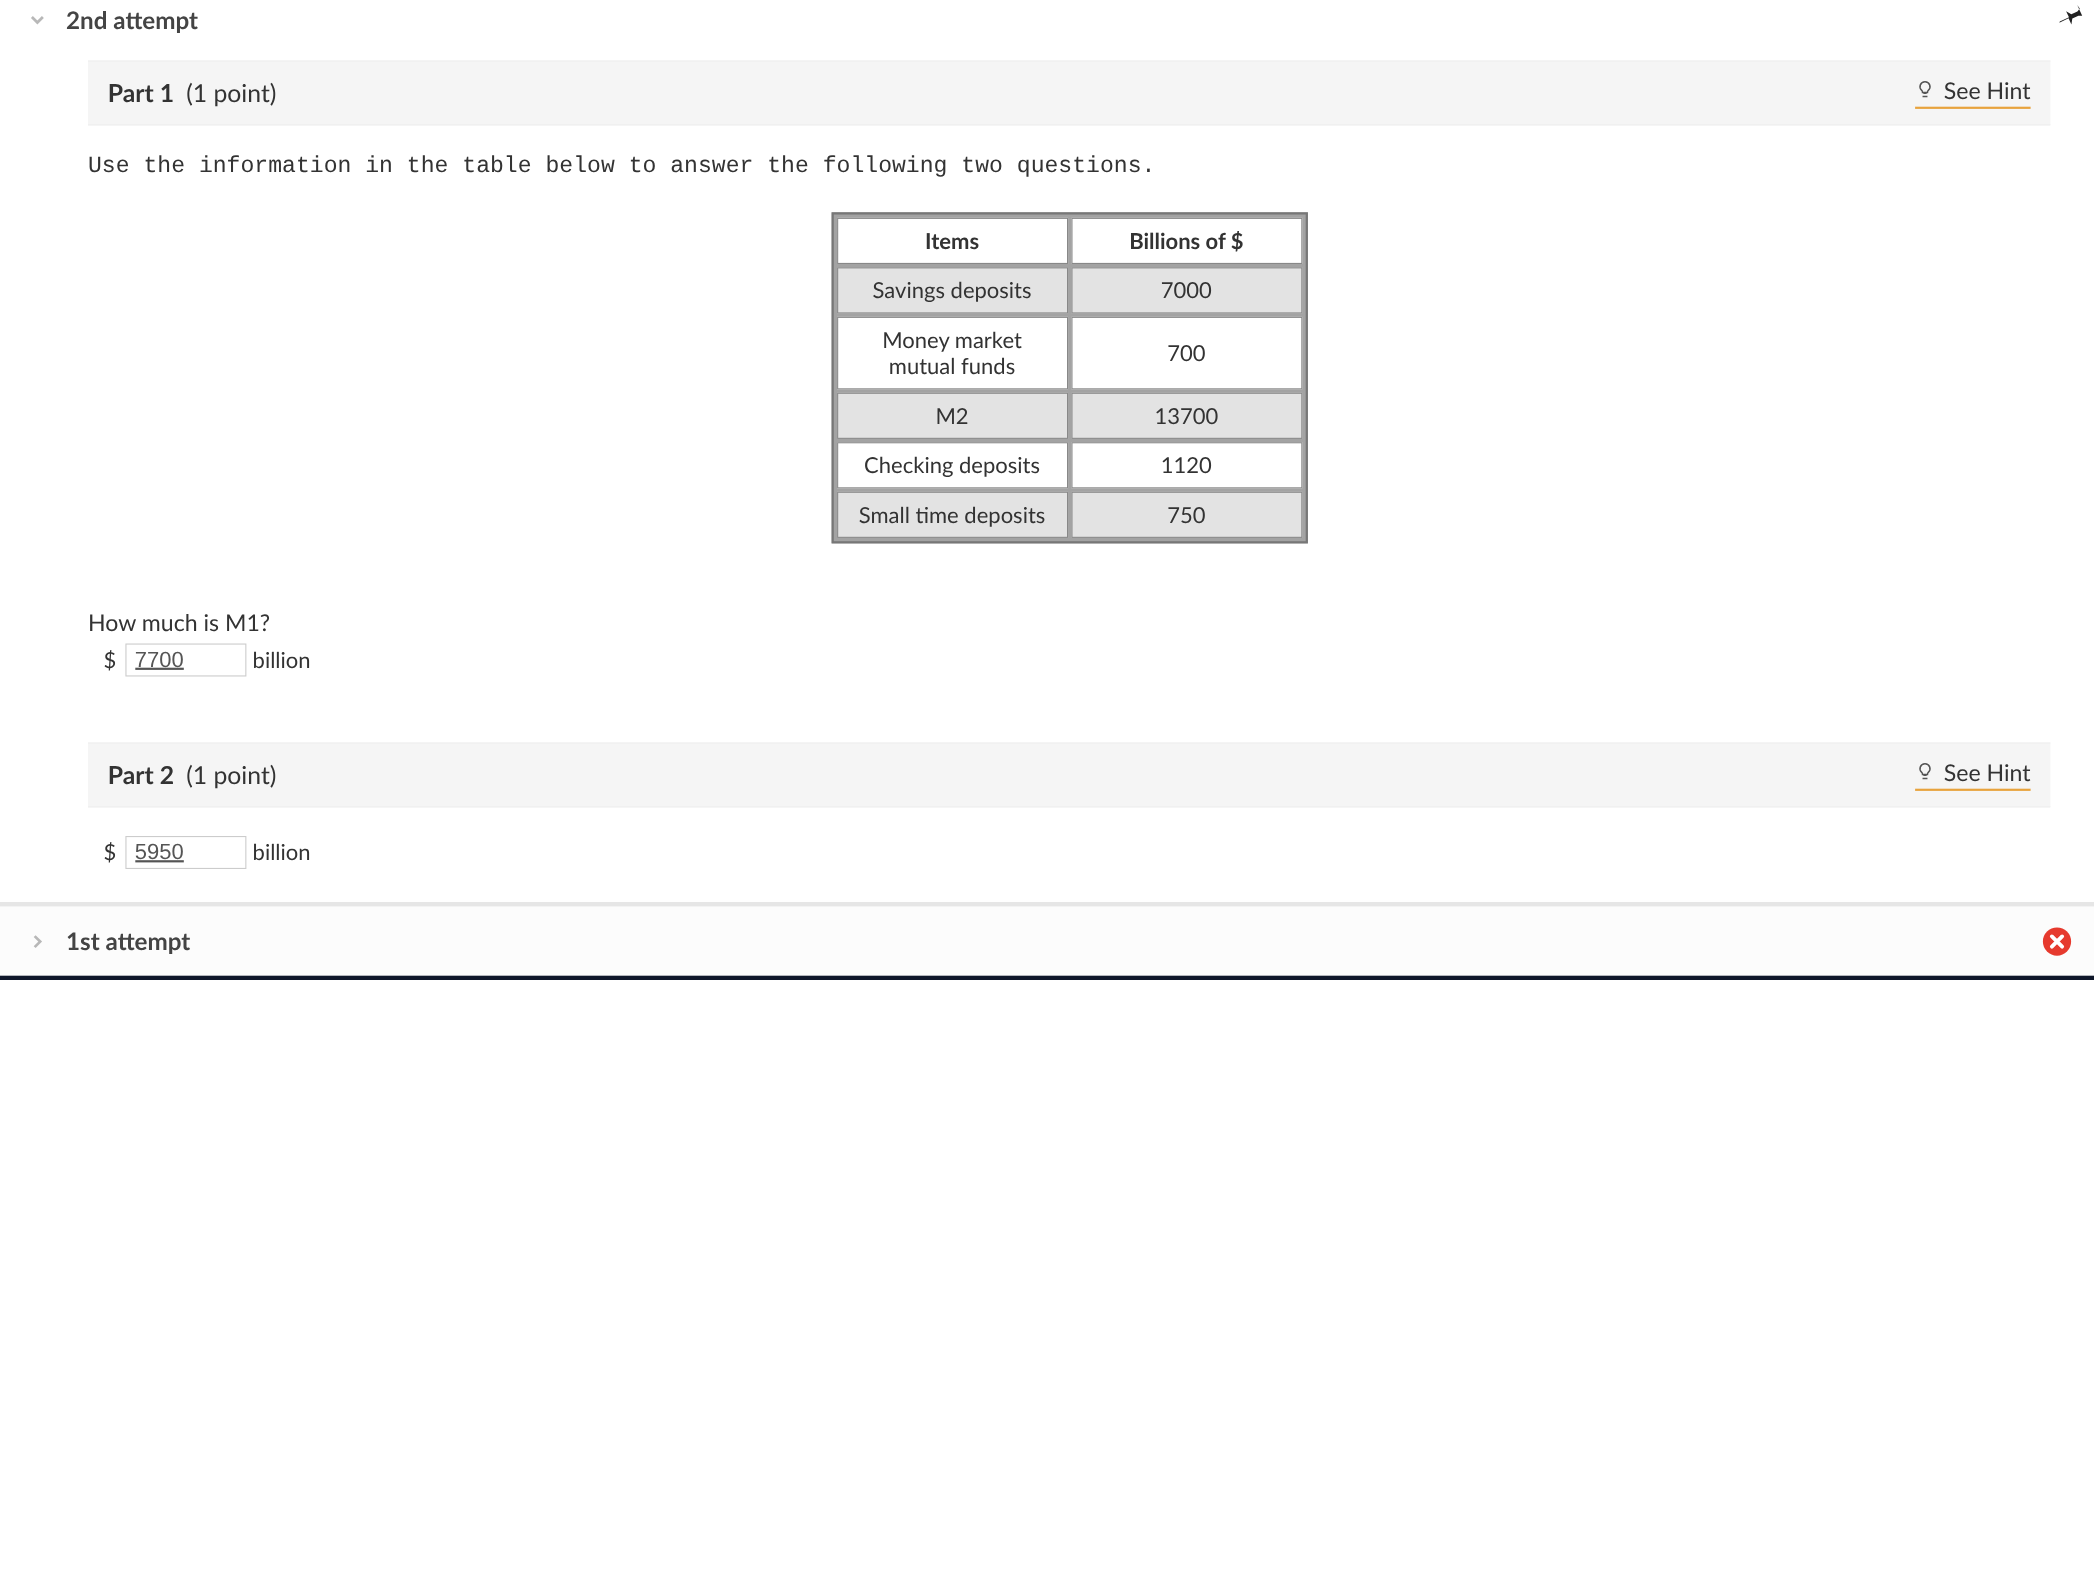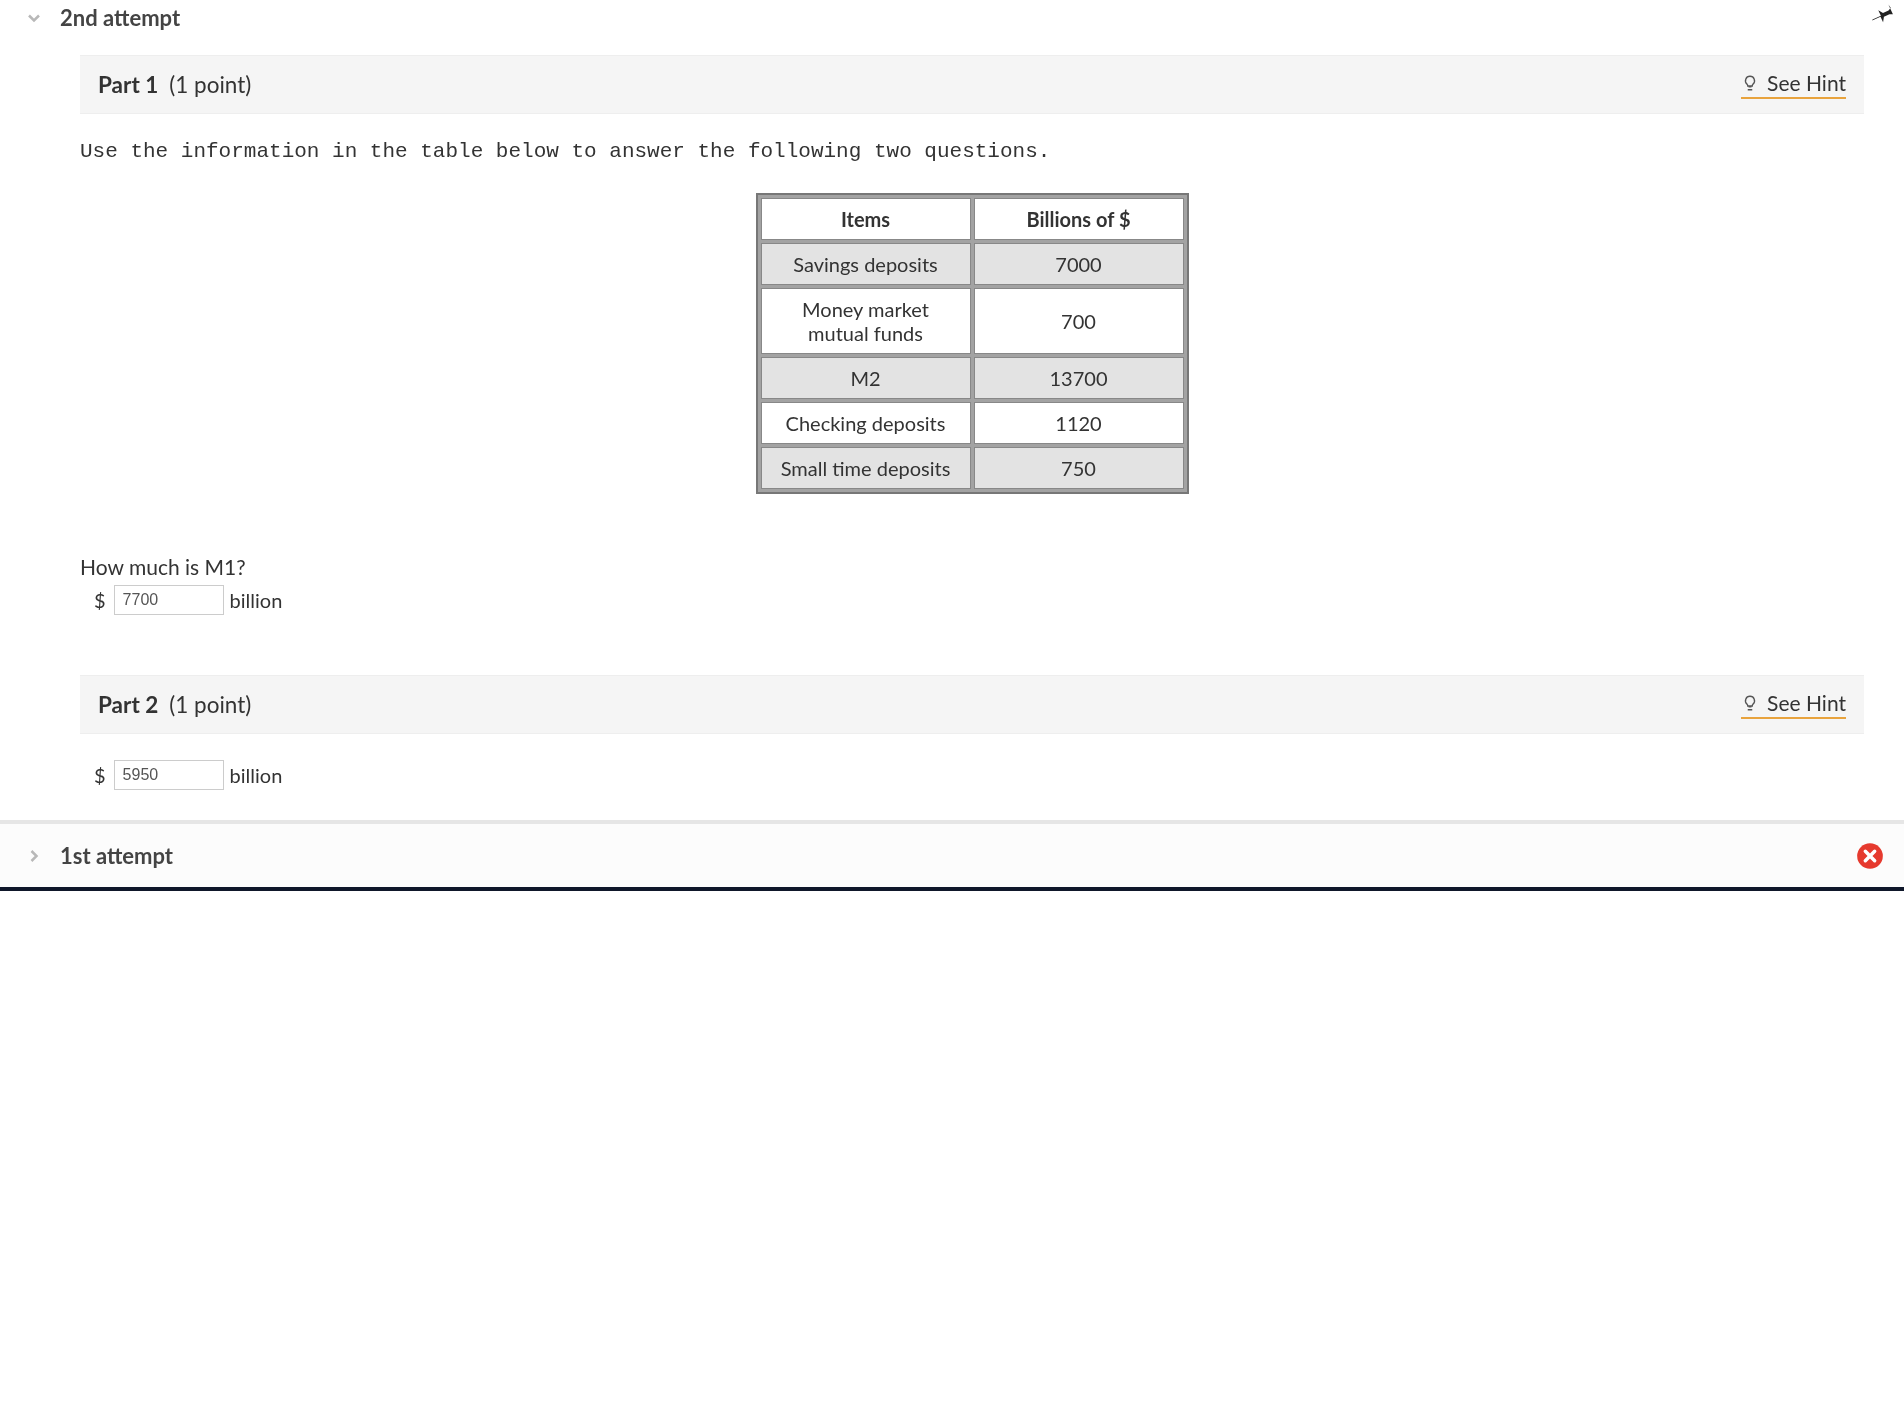--- a/index.html
+++ b/index.html
@@ -35,21 +35,21 @@
     display: flex; align-items: center; justify-content: space-between;
     background: #f5f5f5;
     border: 1px solid #eee;
     border-left: none; border-right: none;
     padding: 14px 18px;
     margin: 0 0 26px 0;
   }
   .part-title { font-weight: 700; font-size: 22.5px; color: #333; }
   .part-points { font-weight: 400; }
   .hint-link {
-    display: inline-flex; align-items: center; gap: 8px;
+    display: inline-flex; align-items: flex-start; gap: 8px;
     font-size: 21px; color: #333; cursor: pointer;
     border-bottom: 2px solid #e8a33d;
     padding-bottom: 2px;
     text-decoration: none;
   }
   .hint-icon { width: 18px; height: 22px; color: #555; }
   .prompt { font-size: 21px; color: #333; margin-bottom: 30px; font-family: Liberation Mono, monospace; }
   .data-table {
     margin: 0 auto 60px auto;
     border-collapse: separate;
@@ -68,22 +68,23 @@
   .data-table th { font-weight: 700; background: #fff; }
   .data-table .shaded { background: #e3e3e3; }
   .col-items { width: 210px; }
   .col-vals  { width: 210px; }
   .question { font-size: 21px; margin-bottom: 6px; }
   .answer-row { display: flex; align-items: center; gap: 6px; margin-left: 14px; margin-bottom: 60px; font-size: 20px; }
   .answer-row .currency { margin-right: 2px; }
   .answer-input {
     width: 110px; height: 30px;
     border: 1px solid #ccc;
-    font-size: 16px; padding: 2px 8px;
+    font-size: 20px; padding: 2px 8px;
     color: #555;
+    text-decoration: underline;
   }
   .pin-icon {
     position: absolute; top: 0; right: 8px; color: #222;
   }
   .status-badge {
     position: absolute; right: 20px; top: 50%; transform: translateY(-50%);
     width: 28px; height: 28px;
   }
 </style>
 </head>

